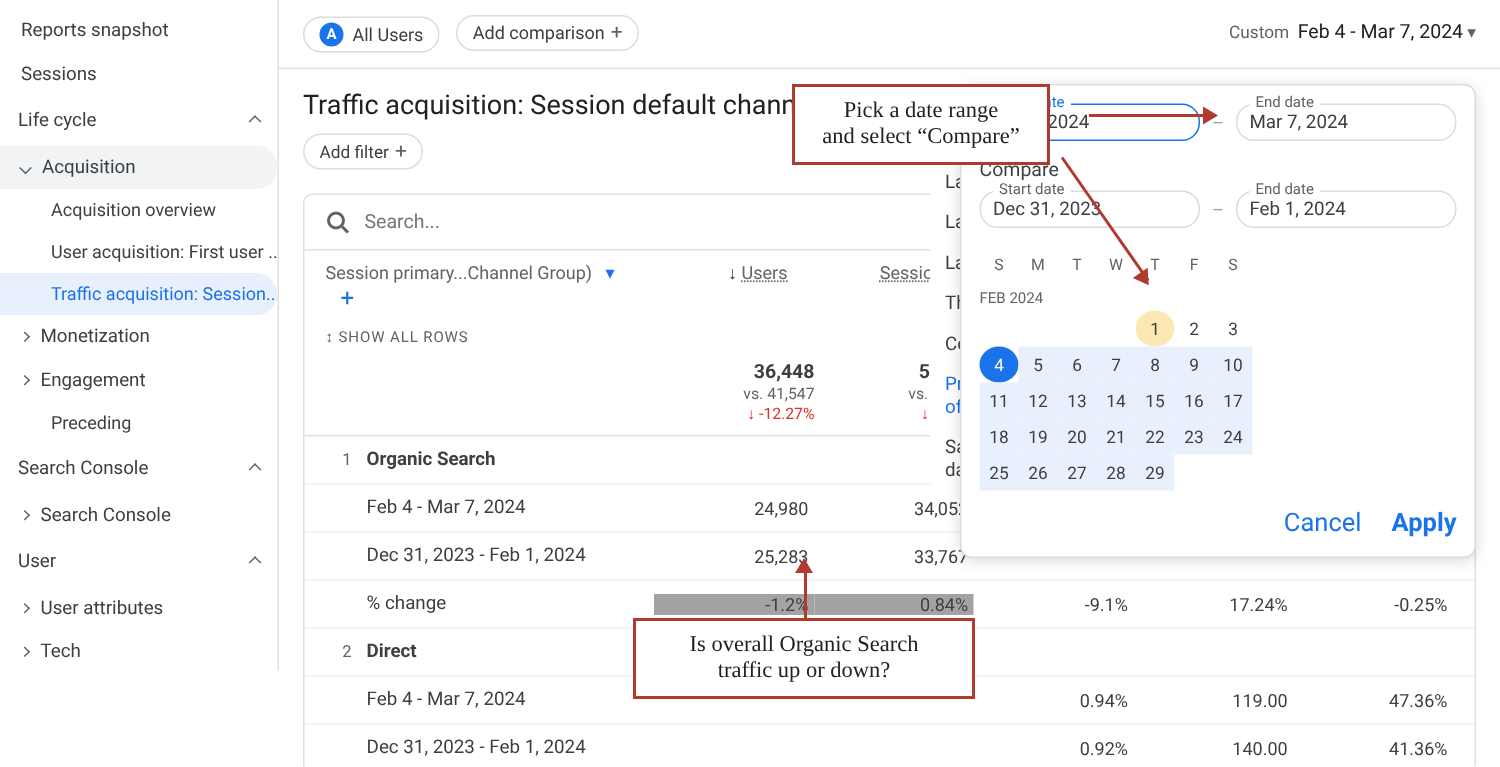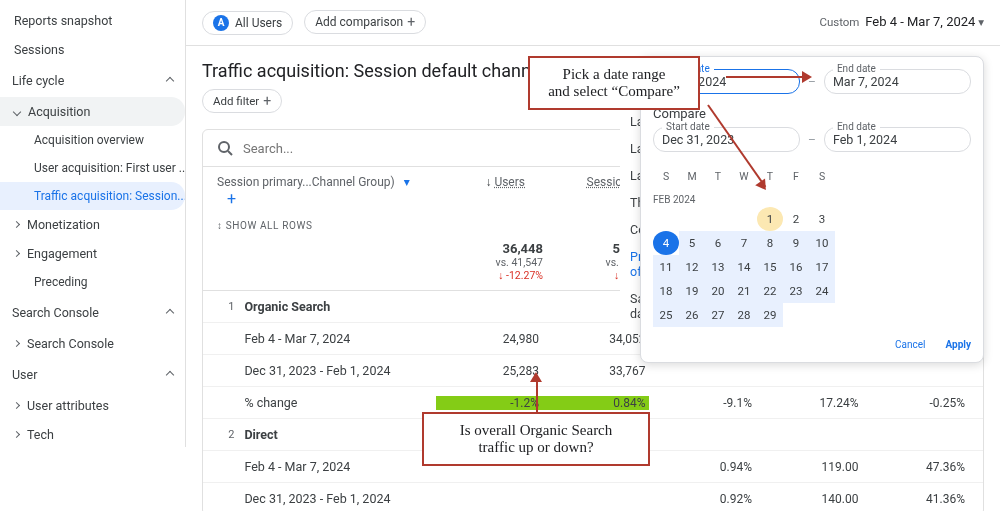--- a/index.html
+++ b/index.html
@@ -38,39 +38,39 @@
 .sum-big{font-weight:700;font-size:13px}
 .vs{color:#5f6368;font-size:10.5px}
 .delta{color:#d93025;font-size:10.5px}
 .delta::before{content:"↓ "}
 .tbl-row{display:flex;padding:8px 14px;border-bottom:1px solid #f0f0f0;align-items:center}
 .rn{width:18px;color:#5f6368;font-size:11px;text-align:right;margin-right:10px}
 .rname{flex:0 0 192px;font-size:12.5px}
 .rname.bold{font-weight:700}
 .rname.ind{padding-left:0}
 .cell{width:110px;text-align:right;padding-right:4px;font-size:12px}
-.hl{background:#84cc16}
+.hl{background:#a3a3a3}
 .datepicker{position:absolute;top:56px;right:16px;width:344px;background:#fff;border:1px solid #dadce0;border-radius:8px;box-shadow:0 2px 10px rgba(0,0,0,0.15);z-index:5;padding:12px}
 .dp-ranges{display:flex;gap:8px;margin-bottom:12px}
 .dp-box{flex:1;border:1px solid #dadce0;border-radius:12px;padding:4px 8px;position:relative}
 .dp-box.sel{border-color:#1a73e8}
 .dp-lab{position:absolute;top:-7px;left:8px;background:#fff;padding:0 4px;font-size:10px;color:#5f6368}
 .dp-box.sel .dp-lab{color:#1a73e8}
 .dp-val{font-size:12.5px}
 .dp-sec{font-size:13px;margin-bottom:6px}
 .cal{margin-top:10px}
 .cal-h{display:flex;font-size:10.5px;color:#5f6368}
 .cal-h div,.cal-r div{width:26px;height:24px;display:flex;align-items:center;justify-content:center}
 .cal-m{font-size:10px;color:#5f6368;padding:6px 0 2px}
 .cal-r{display:flex}
 .cal-r .d{font-size:11.5px;cursor:pointer}
 .cal-r .d.in{background:#e8f0fe}
 .cal-r .d.sel{background:#1a73e8;color:#fff;border-radius:50%}
 .cal-r .d.hl1{background:#fce8b2;border-radius:50%}
-.dp-actions{display:flex;justify-content:flex-end;gap:20px;margin-top:12px;font-size:10px}
+.dp-actions{display:flex;justify-content:flex-end;gap:20px;margin-top:12px;font-size:17px}
 .dp-actions .cancel{color:#1a73e8;cursor:pointer}
 .dp-actions .apply{color:#1a73e8;font-weight:700;cursor:pointer}
 .presets{position:absolute;top:108px;left:620px;width:186px;background:#fff;z-index:4;font-size:12.5px}
 .presets div{padding:6px 10px;cursor:pointer}
 .presets .cmp{display:flex;justify-content:space-between;align-items:center}
 .toggle{width:30px;height:14px;background:#1a73e8;border-radius:8px;position:relative}
 .toggle::after{content:"✓";position:absolute;right:-2px;top:-3px;width:18px;height:18px;background:#1a73e8;border-radius:50%;border:2px solid #fff;color:#fff;font-size:10px;display:flex;align-items:center;justify-content:center}
 .presets .selp{color:#1a73e8}
 .callout{position:absolute;border:2px solid #b03a2e;background:#fff;padding:8px 16px;font-family:Georgia,serif;font-size:15px;color:#202124;text-align:center;z-index:6}
 .arrow-line{position:absolute;background:#b03a2e;z-index:6}

